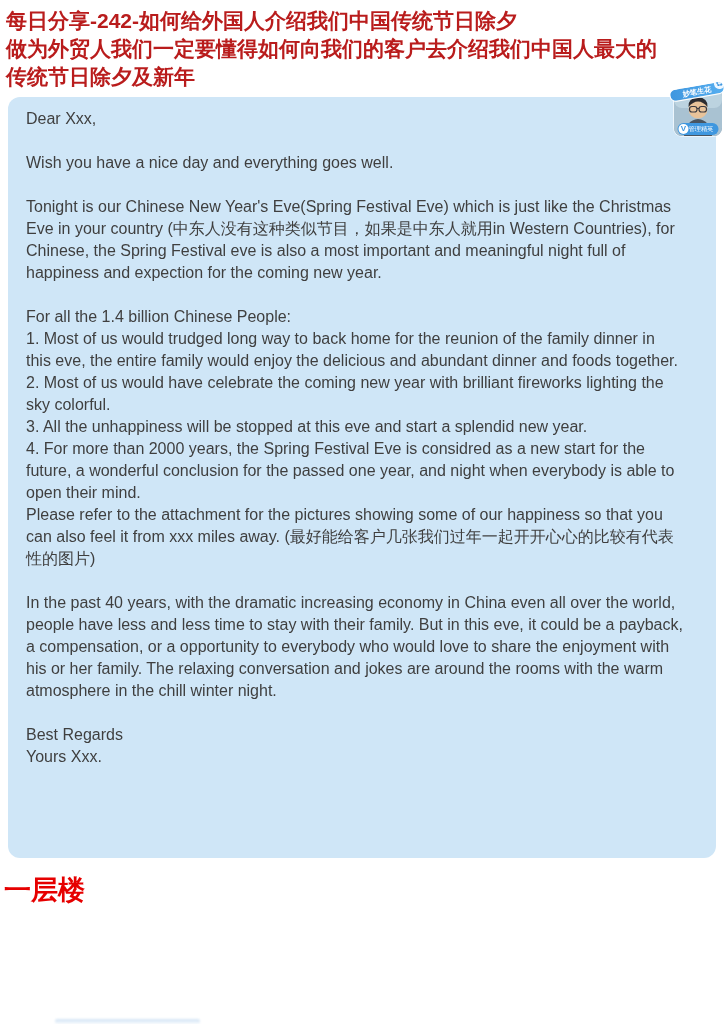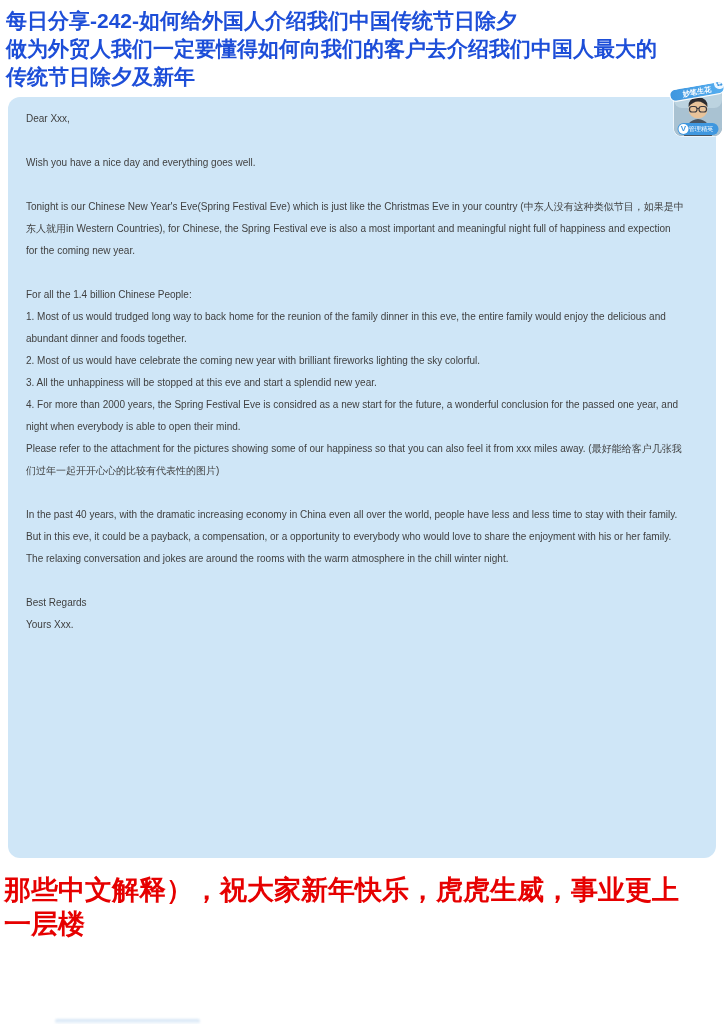--- a/index.html
+++ b/index.html
@@ -6,34 +6,34 @@
   html, body { width: 724px; height: 1024px; }
   body {
     background: #ffffff;
     font-family: "Liberation Sans", "DejaVu Sans", sans-serif;
     position: relative;
     overflow: hidden;
   }
   .header {
     position: absolute;
     top: 7px; left: 6px; right: 4px;
-    color: #1d4ed8;
+    color: #b91c1c;
     font-weight: bold;
     font-size: 21px;
     line-height: 28px;
   }
   .email-card {
     position: absolute;
     left: 8px; top: 97px;
     width: 708px; height: 761px;
     background: #cfe6f7;
     border-radius: 12px;
     padding: 11px 32px 10px 18px;
     color: #3f3f3f;
-    font-size: 10px;
+    font-size: 16px;
     line-height: 22px;
   }
   .block {
     white-space: pre-line;
     margin-bottom: 22px;
   }
   .block:last-child { margin-bottom: 4px; }
   .block-indent { padding-left: 3px; }
   .avatar {
     position: absolute;
@@ -153,17 +153,16 @@
     <span class="ribbon-label">妙笔生花</span>
     <span class="ribbon-flower">✿</span>
   </div>
   <div class="badge">
     <span class="v-circle">V</span>
     <span class="badge-label">管理精英</span>
   </div>
 </div>
 
 <div class="footer">
-  <div>那些中文解释），祝大家新年快乐，虎虎生威，事业更上</div>
   <div>一层楼</div>
 </div>
 
 <div class="bottom-artifact"></div>
 
 </body></html>

